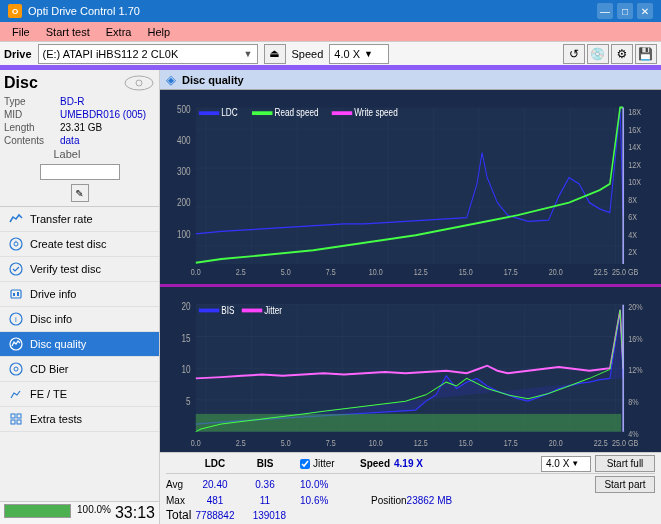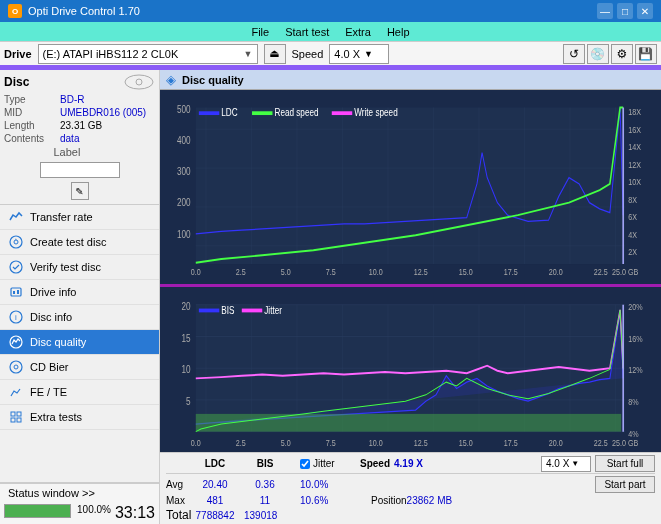--- a/index.html
+++ b/index.html
@@ -6,21 +6,21 @@
     body { font-family: 'Segoe UI', Tahoma, Geneva, Verdana, sans-serif; font-size: 11px; background: #f0f0f0; width: 661px; height: 524px; overflow: hidden; }
     
     
     .titlebar { background: #1a73c8; color: white; display: flex; align-items: center; justify-content: space-between; padding: 4px 8px; height: 22px; }
     .titlebar-left { display: flex; align-items: center; gap: 6px; font-size: 11px; }
     .titlebar-icon { width: 14px; height: 14px; background: #ff9800; border-radius: 2px; display: flex; align-items: center; justify-content: center; font-size: 8px; color: white; font-weight: bold; }
     .titlebar-controls { display: flex; gap: 4px; }
     .titlebar-btn { width: 16px; height: 16px; background: rgba(255,255,255,0.2); border: none; color: white; cursor: pointer; font-size: 10px; display: flex; align-items: center; justify-content: center; border-radius: 2px; }
 
     
-    .menubar { background: #5eead4; border-bottom: 1px solid #ccc; display: flex; align-items: center; padding: 2px 4px; height: 20px; justify-content: center; }
+    .menubar { background: #fca5a5; border-bottom: 1px solid #ccc; display: flex; align-items: center; padding: 2px 4px; height: 20px; }
     .menu-item { padding: 1px 8px; font-size: 11px; cursor: pointer; color: #000; }
 
     
     .drivebar { background: #f5f5f5; border-bottom: 5px solid #8b5cf6; display: flex; align-items: center; padding: 2px 4px; height: 28px; gap: 6px; }
     .drive-label { font-size: 11px; font-weight: bold; color: #000; }
     .drive-select { display: flex; align-items: center; background: white; border: 1px solid #999; padding: 1px 4px; height: 20px; gap: 4px; flex: 1; max-width: 220px; }
     .drive-select-text { font-size: 11px; color: #000; flex: 1; }
     .drive-select-arrow { font-size: 9px; color: #555; }
     .eject-btn { width: 22px; height: 20px; background: #f0f0f0; border: 1px solid #999; display: flex; align-items: center; justify-content: center; cursor: pointer; font-size: 11px; }
     .speed-label { font-size: 11px; color: #000; }
@@ -28,21 +28,21 @@
     .toolbar-btns { display: flex; gap: 2px; margin-left: auto; }
     .toolbar-btn { width: 22px; height: 20px; background: #f0f0f0; border: 1px solid #999; display: flex; align-items: center; justify-content: center; cursor: pointer; font-size: 12px; }
 
     
     .main { display: flex; height: calc(524px - 22px - 20px - 28px); }
 
     
     .sidebar { width: 160px; background: #f0f0f0; border-right: 1px solid #ccc; display: flex; flex-direction: column; flex-shrink: 0; }
     .disc-panel { border-bottom: 1px solid #ccc; padding: 4px; }
     .disc-header { display: flex; align-items: center; justify-content: space-between; margin-bottom: 4px; }
-    .disc-title { font-weight: bold; font-size: 12px; }
+    .disc-title { font-weight: bold; font-size: 16px; }
     .disc-row { display: flex; gap: 4px; margin-bottom: 2px; font-size: 10px; }
     .disc-field { color: #555; width: 52px; flex-shrink: 0; }
     .disc-value { color: #0000cc; }
     .disc-value.black { color: #000; }
     .label-row { display: flex; align-items: center; gap: 4px; margin-top: 2px; flex-direction: column; }
     .label-input { border: 1px solid #999; height: 16px; width: 80px; font-size: 10px; background: white; }
     .label-btn { width: 18px; height: 18px; background: #f0f0f0; border: 1px solid #999; display: flex; align-items: center; justify-content: center; cursor: pointer; font-size: 10px; }
 
     .nav-item { display: flex; align-items: center; gap: 6px; padding: 4px 8px; cursor: pointer; font-size: 11px; color: #000; border-bottom: 1px solid #e0e0e0; }
     .nav-item.active { background: #2979d4; color: white; }
@@ -240,23 +240,20 @@
                 <rect x="8" y="8" width="4" height="4" fill="none" stroke="#2979d4" stroke-width="1"></rect>
               </svg>
           </div>
           <span>Extra tests</span>
         </div>
       </div>
 
       <div style="flex:1;"></div>
 
       <div class="statusbar">
-        <div class="status-window-btn">
-          <span>Status window &gt;&gt;</span>
-        </div>
         <div class="progress-row">
           <div class="progress-bar-outer">
             <div class="progress-bar-inner" style="width:100%;"></div>
           </div>
           <span class="progress-text">100.0%</span>
           <span class="time-text">33:13</span>
         </div>
       </div>
     </div>
 
@@ -443,21 +440,21 @@
               <span style="font-size:10px;">Position</span>
               <span style="font-size:10px; color:#0000cc;">23862 MB</span>
             </div>
           </div>
 
           <div class="stats-row">
             <span style="width:24px; font-size:12px;">Total</span>
             <div class="stat-cell" style="min-width:50px; text-align:center;">
               <span class="stat-value">7788842</span>
             </div>
-            <div class="stat-cell" style="min-width:50px; text-align:left;">
+            <div class="stat-cell" style="min-width:50px; text-align:right;">
               <span class="stat-value">139018</span>
             </div>
             <div style="width:10px;"></div>
             <div style="min-width:60px;"></div>
           </div>
         </div>
       </div>
     </div>
   </div>
 </div>

